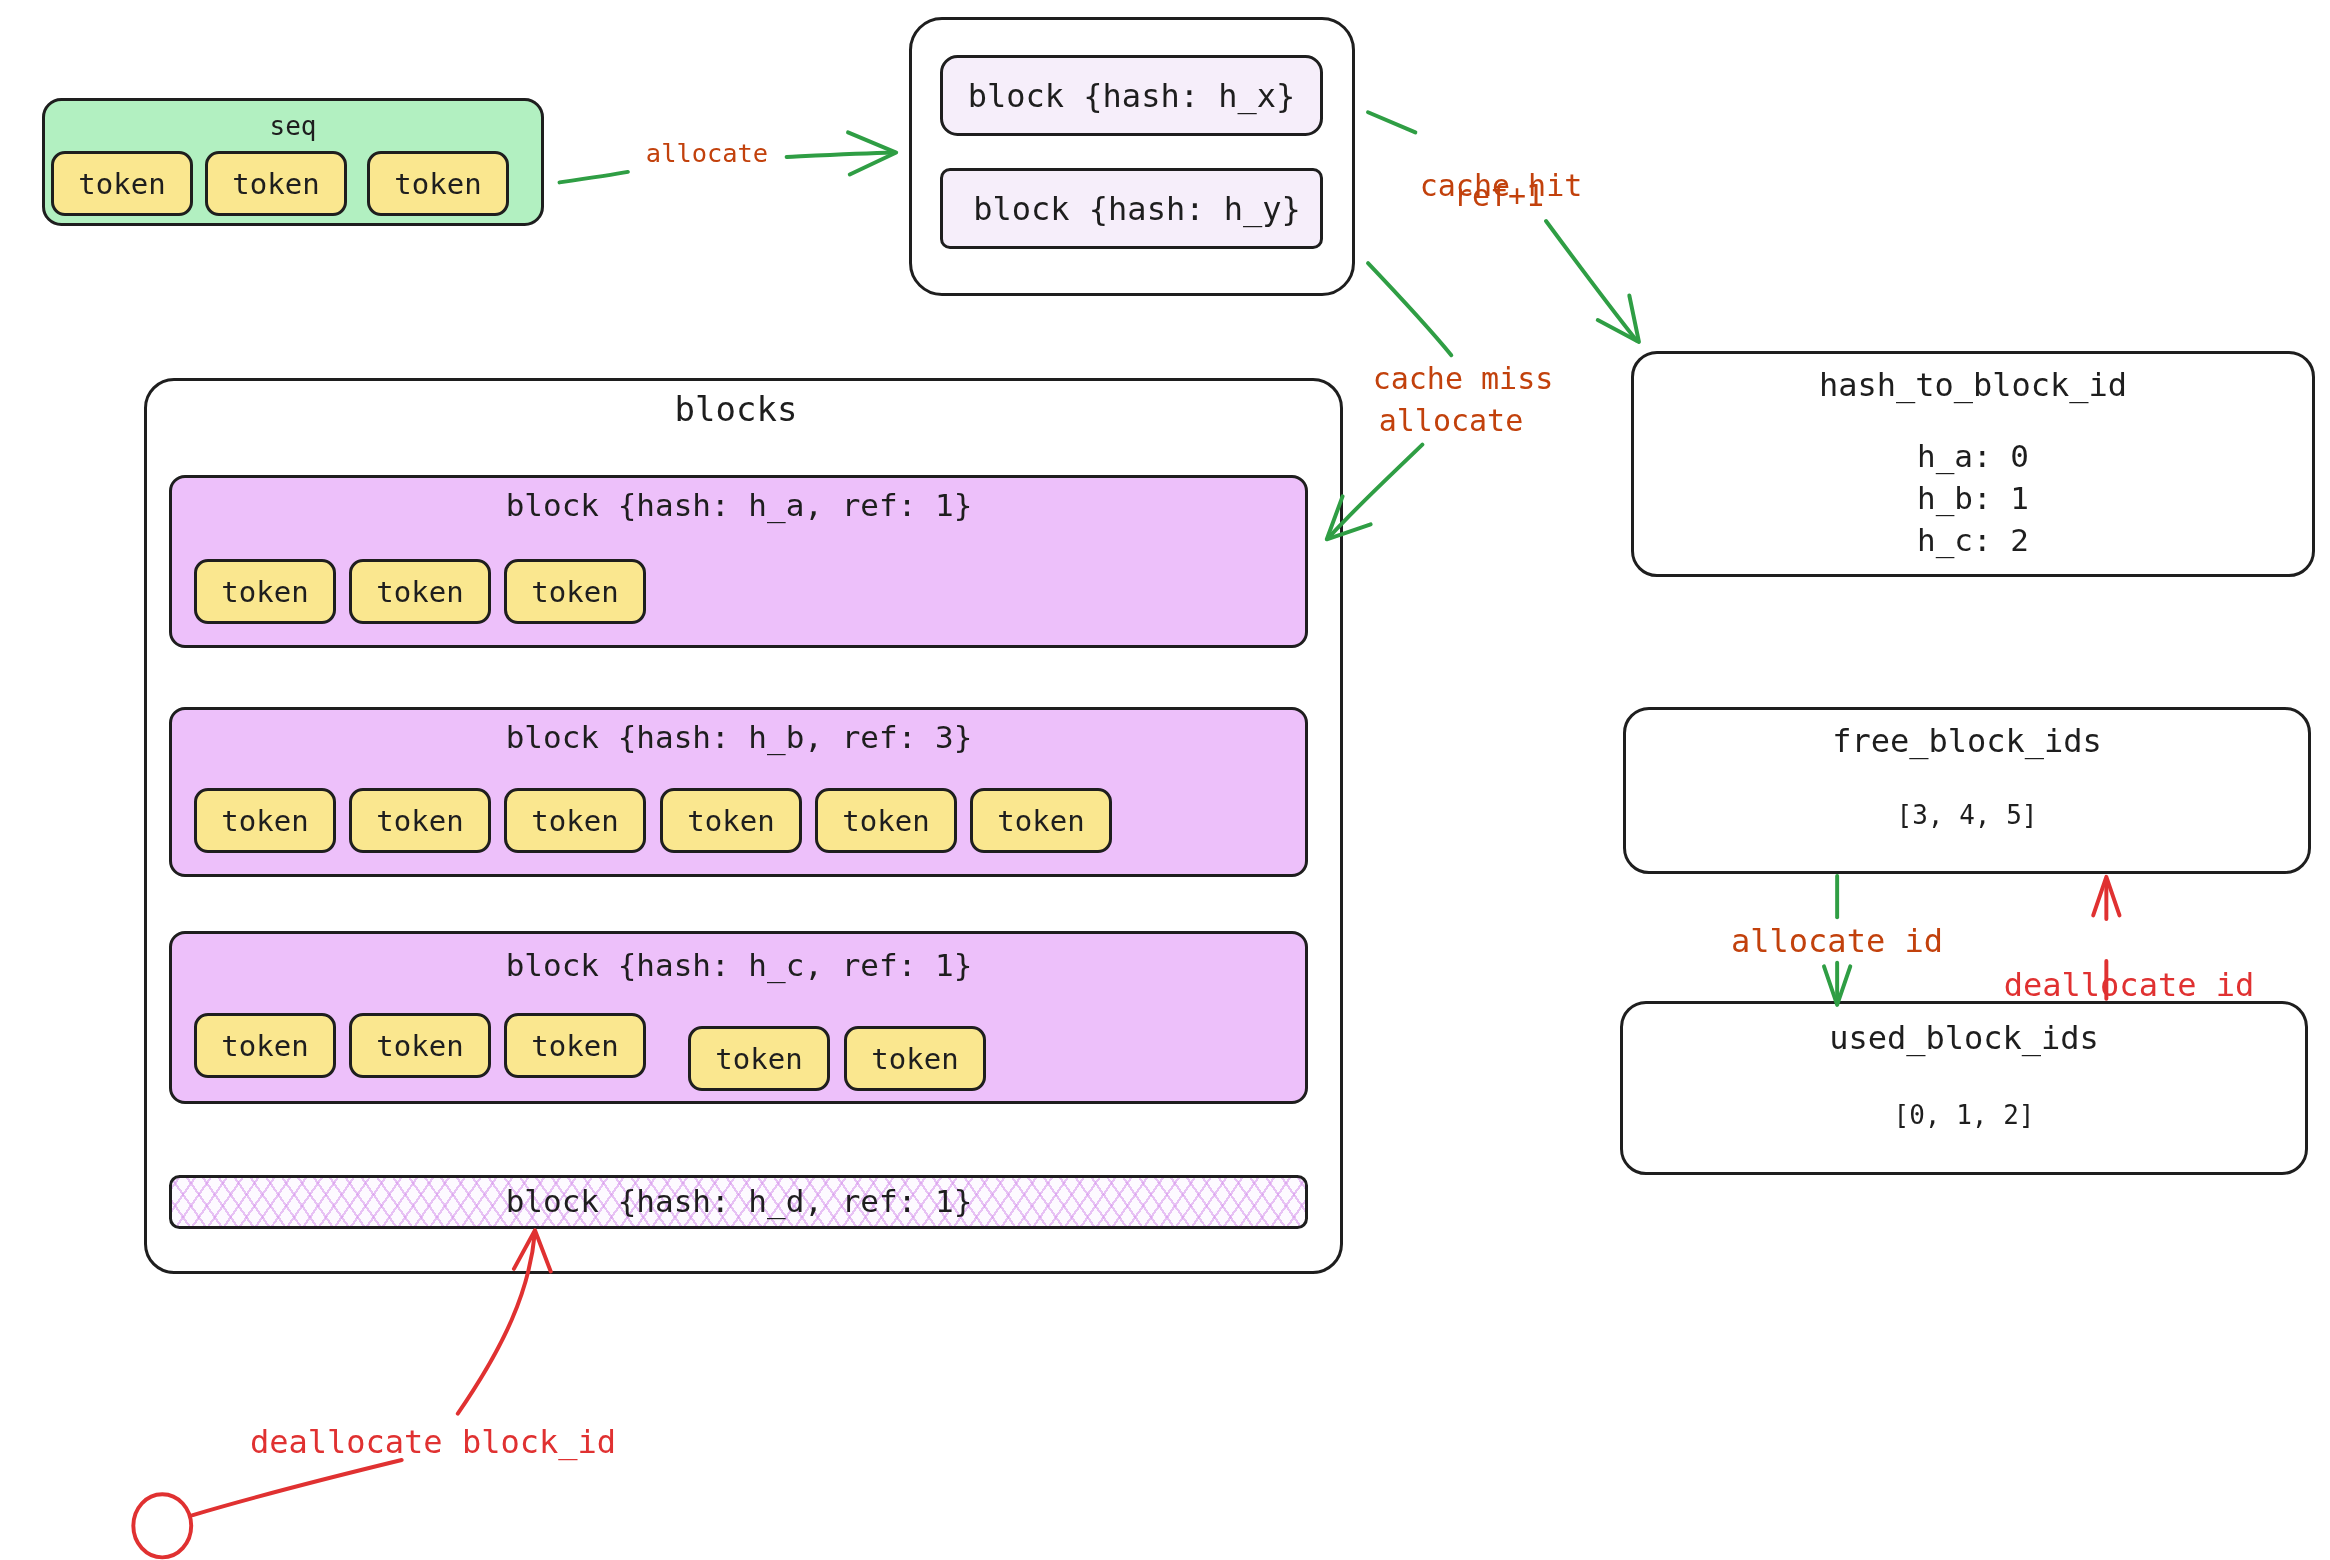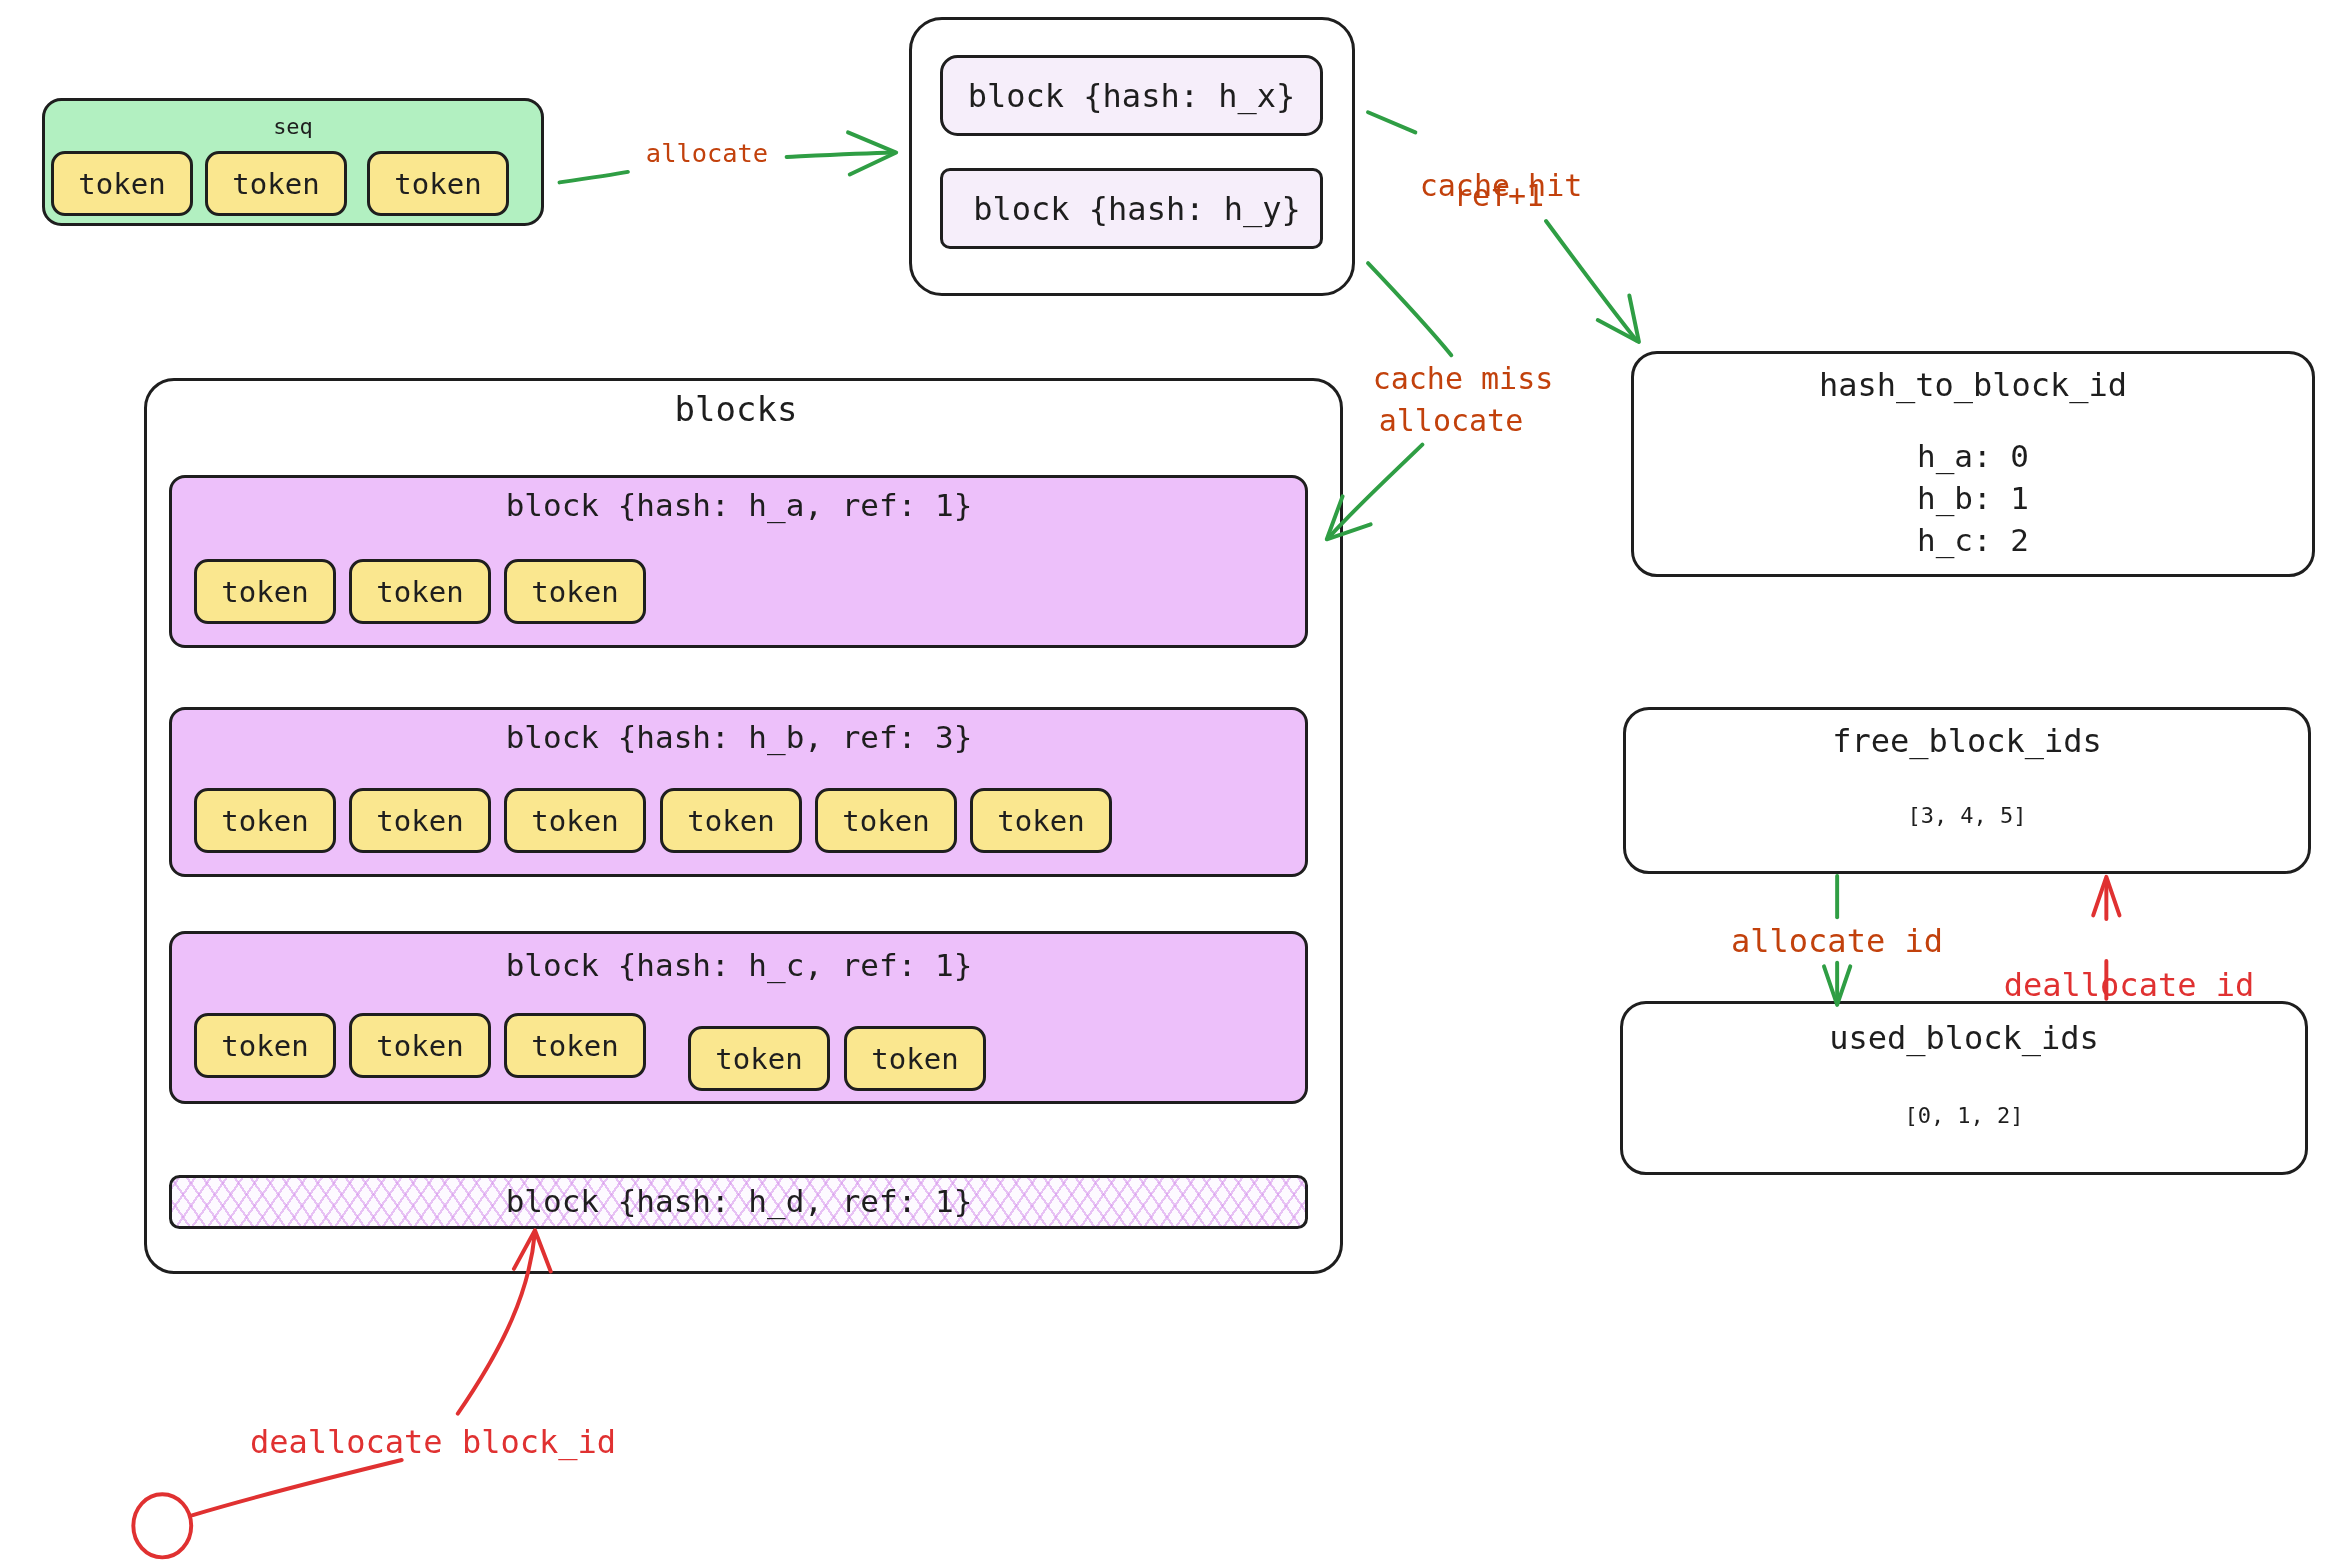--- a/index.html
+++ b/index.html
@@ -12,21 +12,21 @@
   .r18{border-radius:16px;}
   .fill-green{background:#b2f0c1;}
   .fill-purple{background:#edc0fa;}
   .fill-lavender{background:#f6eefa;}
   .token{position:absolute;box-sizing:border-box;width:142px;height:65px;
          border:3.5px solid #1e1e1e;border-radius:14px;background:#fae78f;
          display:flex;align-items:center;justify-content:center;
          font-size:29px;color:#1e1e1e;}
   .ctr{position:absolute;transform:translate(-50%,-50%);white-space:nowrap;line-height:1.15;}
   .t36{font-size:32px;}
-  .t38{font-size:22px;}
+  .t38{font-size:26px;}
   .t35{font-size:31px;}
   .t34{font-size:30px;}
   .t29{font-size:25.4px;}
   .t37{font-size:32px;}
   .green{color:#c2410c;}
   .red{color:#e03131;}
   .hatch{background:
       repeating-linear-gradient(55deg, rgba(214,148,236,0.55) 0 2.2px, transparent 2.2px 13px),
       repeating-linear-gradient(-55deg, rgba(214,148,236,0.55) 0 2.2px, transparent 2.2px 13px),
       #fdfaff;}

